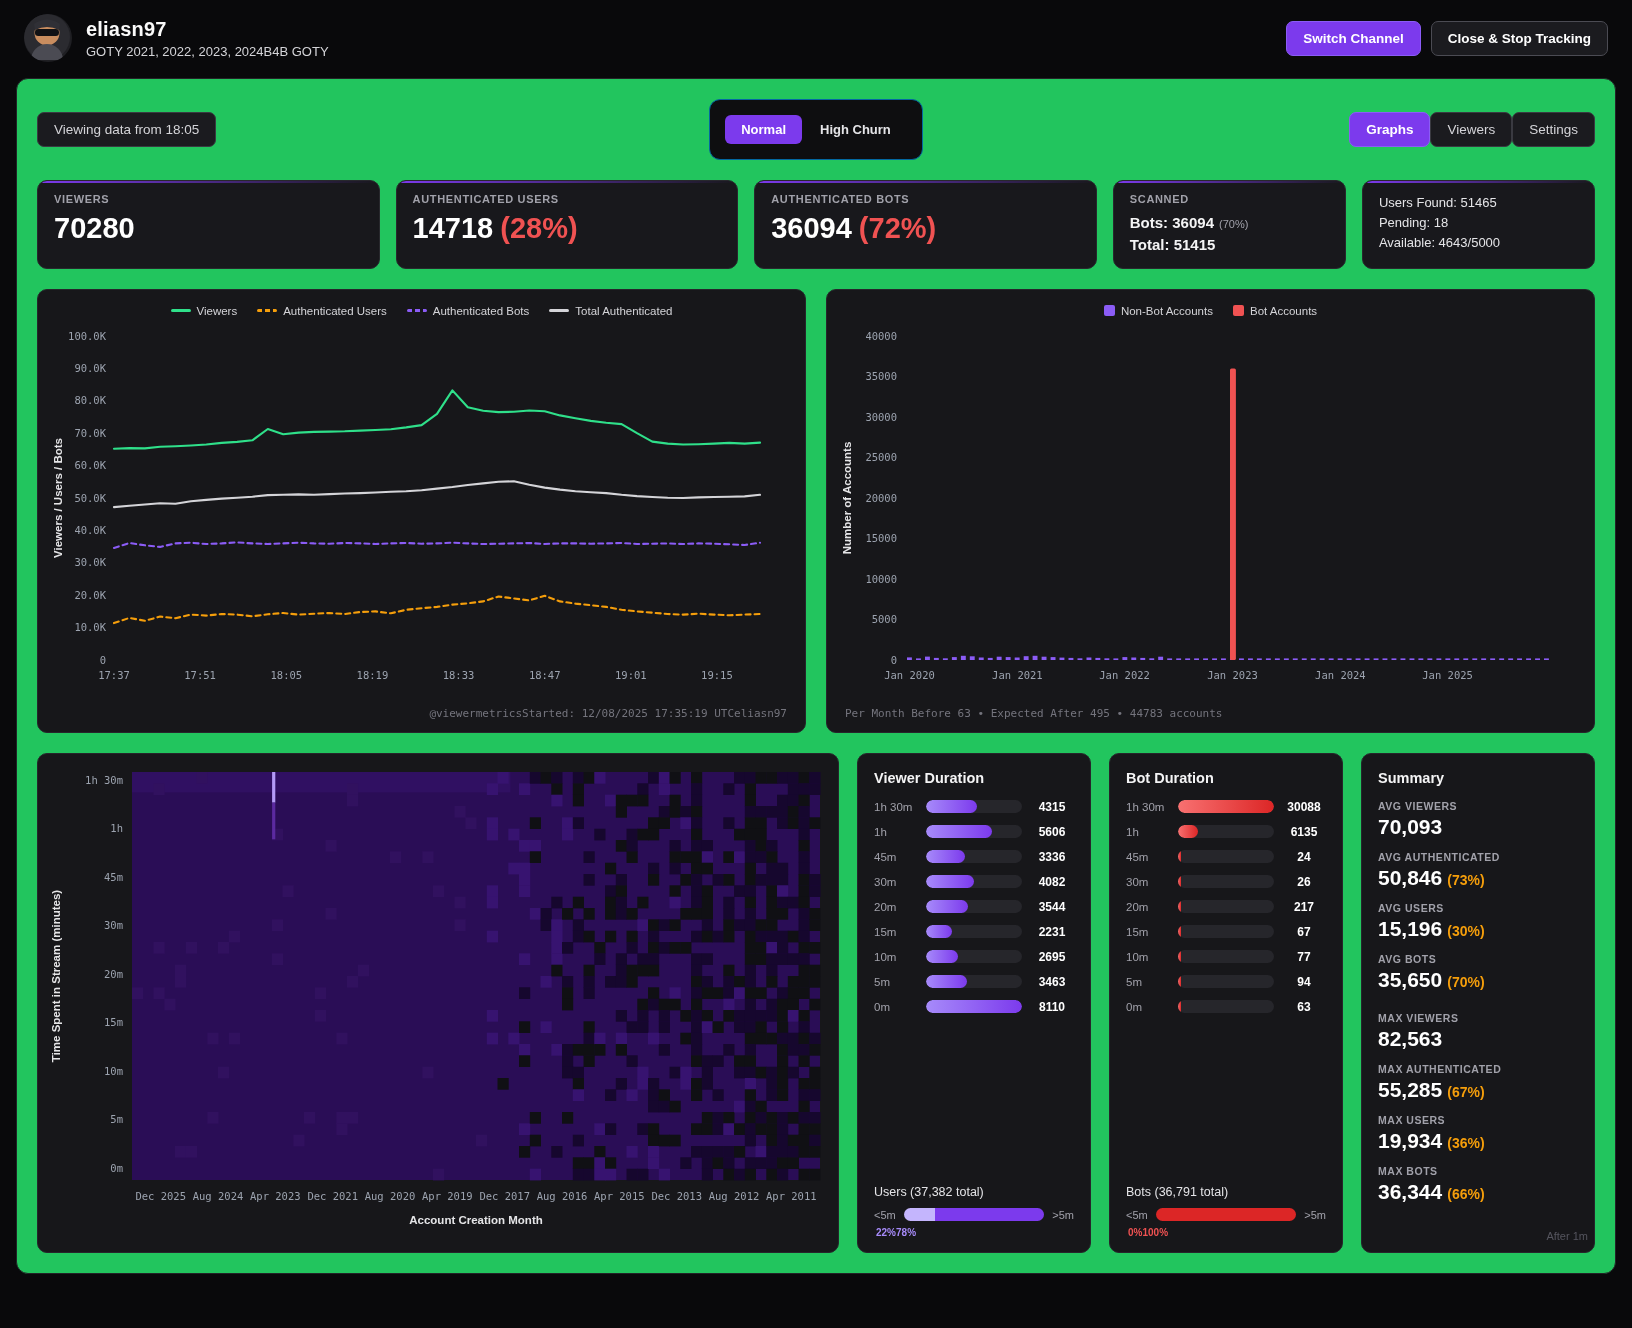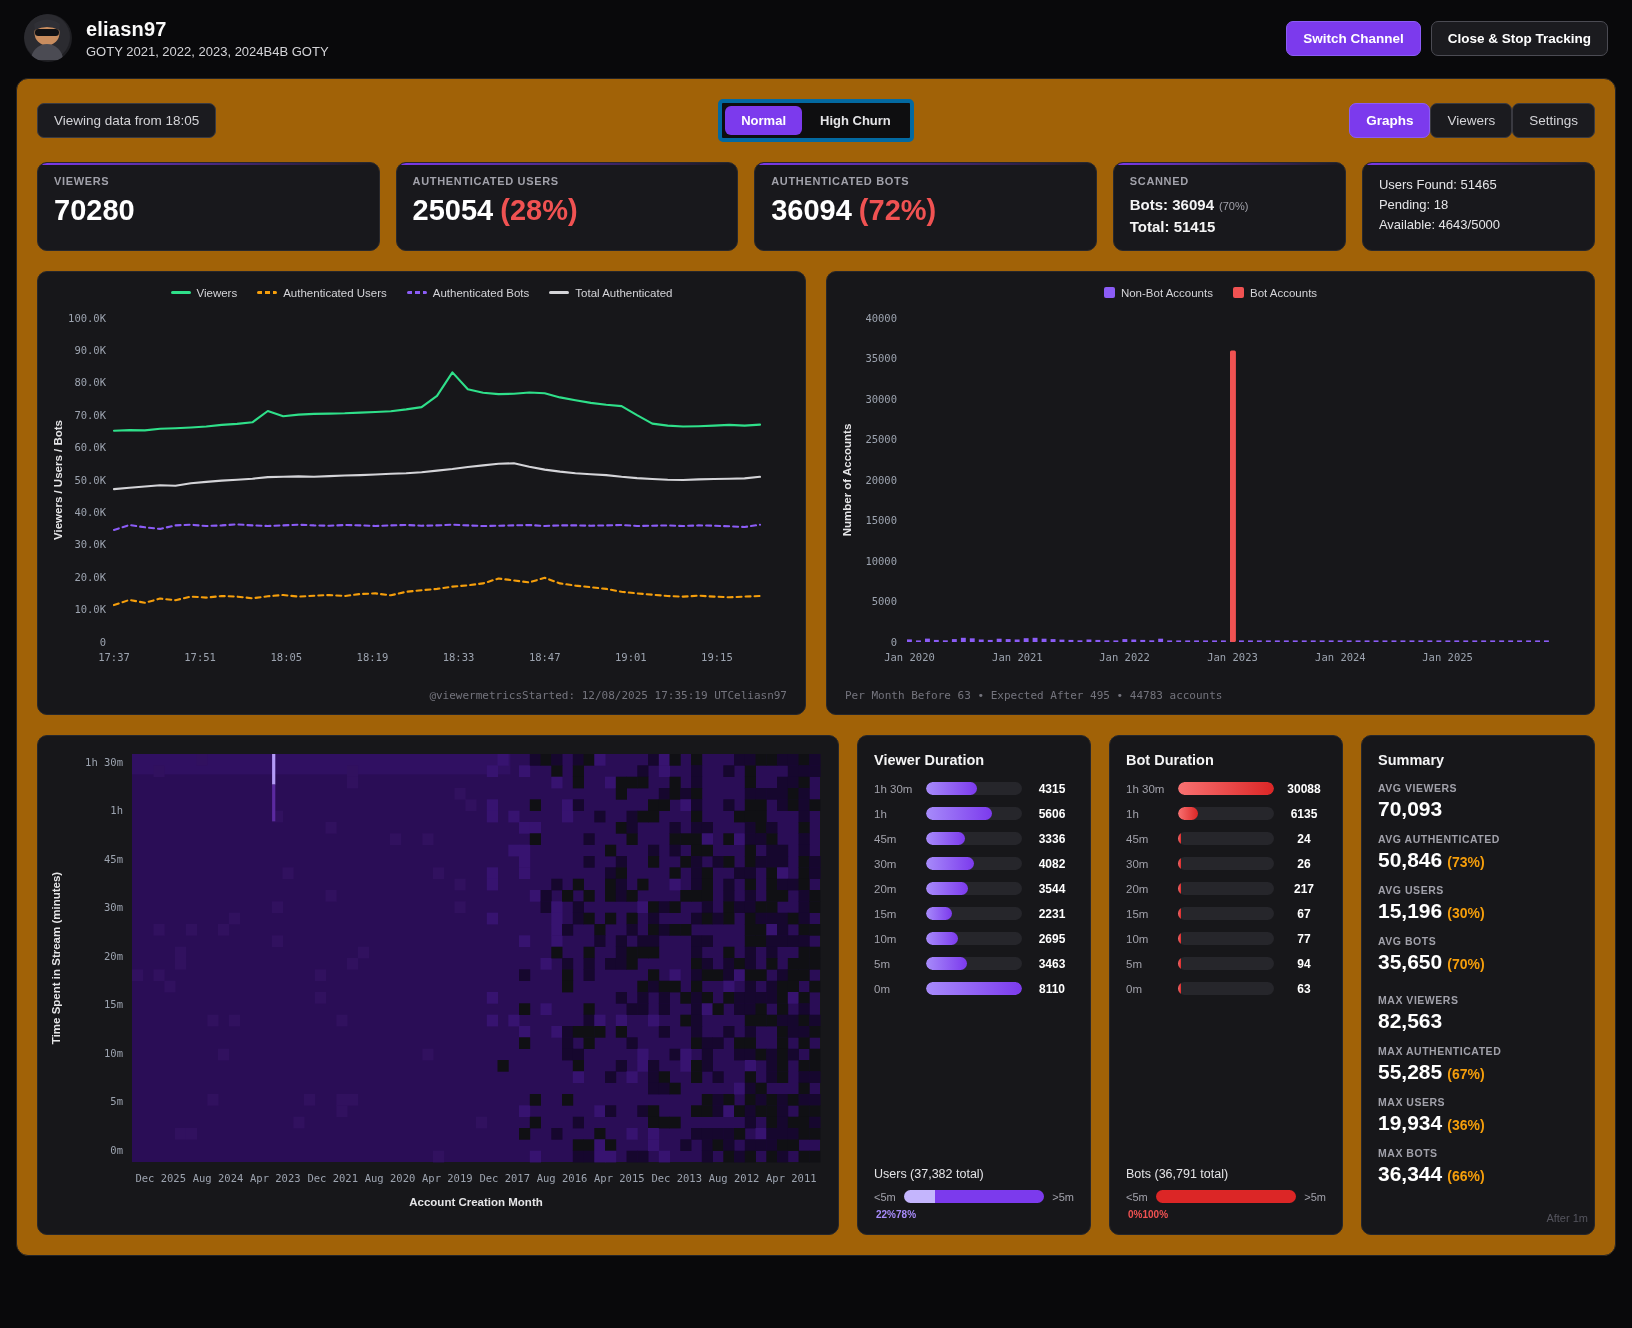--- a/index.html
+++ b/index.html
@@ -13,27 +13,27 @@
   .uname{font-size:20px;font-weight:700;letter-spacing:.2px}
   .usub{font-size:13px;color:#d4d4d8;margin-top:3px}
   .hright{display:flex;gap:10px}
   .btn{border:1px solid transparent;border-radius:7px;padding:9px 16px;font-size:13.5px;font-weight:700;
        color:#fff;background:#26262b;cursor:pointer;font-family:"Liberation Sans",sans-serif}
   .btn.purple{background:#7c3aed;border-color:#8b5cf6}
   .btn.dark{background:#1b1b1f;border-color:#4b4b53}
   .btn.dim{background:#1b1b1f;border-color:#3a3a41;color:#d4d4d8;font-weight:400}
 
   
-  .container{margin:4px 16px 16px;background:#a16207;border:1px solid #232327;border-radius:12px;padding:20px}
+  .container{margin:4px 16px 16px;background:#22c55e;border:1px solid #232327;border-radius:12px;padding:20px}
 
   .toolbar{display:flex;align-items:center;margin-bottom:20px}
   .tb-left{flex:1;display:flex;justify-content:flex-start}
   .tb-mid{flex:0 0 auto}
   .tb-right{flex:1;display:flex;justify-content:flex-end;}
-  .segmented{display:flex;background:#0e0e10;border:4px solid #0369a1;border-radius:5px;padding:3px;gap:2px}
+  .segmented{display:flex;background:#0e0e10;border:1px solid #0369a1;border-radius:11px;padding:15px;gap:2px}
   .seg{border:none;border-radius:6px;padding:7px 16px;font-size:13px;font-weight:700;color:#e4e4e7;background:transparent;cursor:pointer;font-family:"Liberation Sans",sans-serif}
   .seg.active{background:#7c3aed;color:#fff}
 
   
   .stats-row{display:flex;gap:16px;margin-bottom:20px}
   .card{position:relative;overflow:hidden;background:#18181c;border:1px solid #28282d;border-radius:10px;padding:12px 16px}
   .card::before{content:"";position:absolute;top:0;left:0;right:0;height:2px;
                 background:linear-gradient(90deg,#7c3aed,rgba(124,58,237,0))}
   .card.big{flex:1.55}
   .card.small{flex:1}
@@ -127,21 +127,21 @@
     </div>
   </div>
 
   <div class="stats-row">
     <div class="card big">
       <div class="stat-label">VIEWERS</div>
       <span class="stat-value">70280</span><span class="stat-pct"></span>
     </div>
     <div class="card big">
       <div class="stat-label">AUTHENTICATED USERS</div>
-      <span class="stat-value">25054</span><span class="stat-pct" style="color: rgb(240, 82, 82);">(28%)</span>
+      <span class="stat-value">14718</span><span class="stat-pct" style="color: rgb(240, 82, 82);">(28%)</span>
     </div>
     <div class="card big">
       <div class="stat-label">AUTHENTICATED BOTS</div>
       <span class="stat-value">36094</span><span class="stat-pct" style="color: rgb(240, 82, 82);">(72%)</span>
     </div>
     <div class="card small">
       <div class="stat-label">SCANNED</div>
       <div class="scan-line"><span>Bots: 36094</span><span class="scan-pct">(70%)</span></div>
       <div class="scan-line">Total: 51415</div>
     </div>

